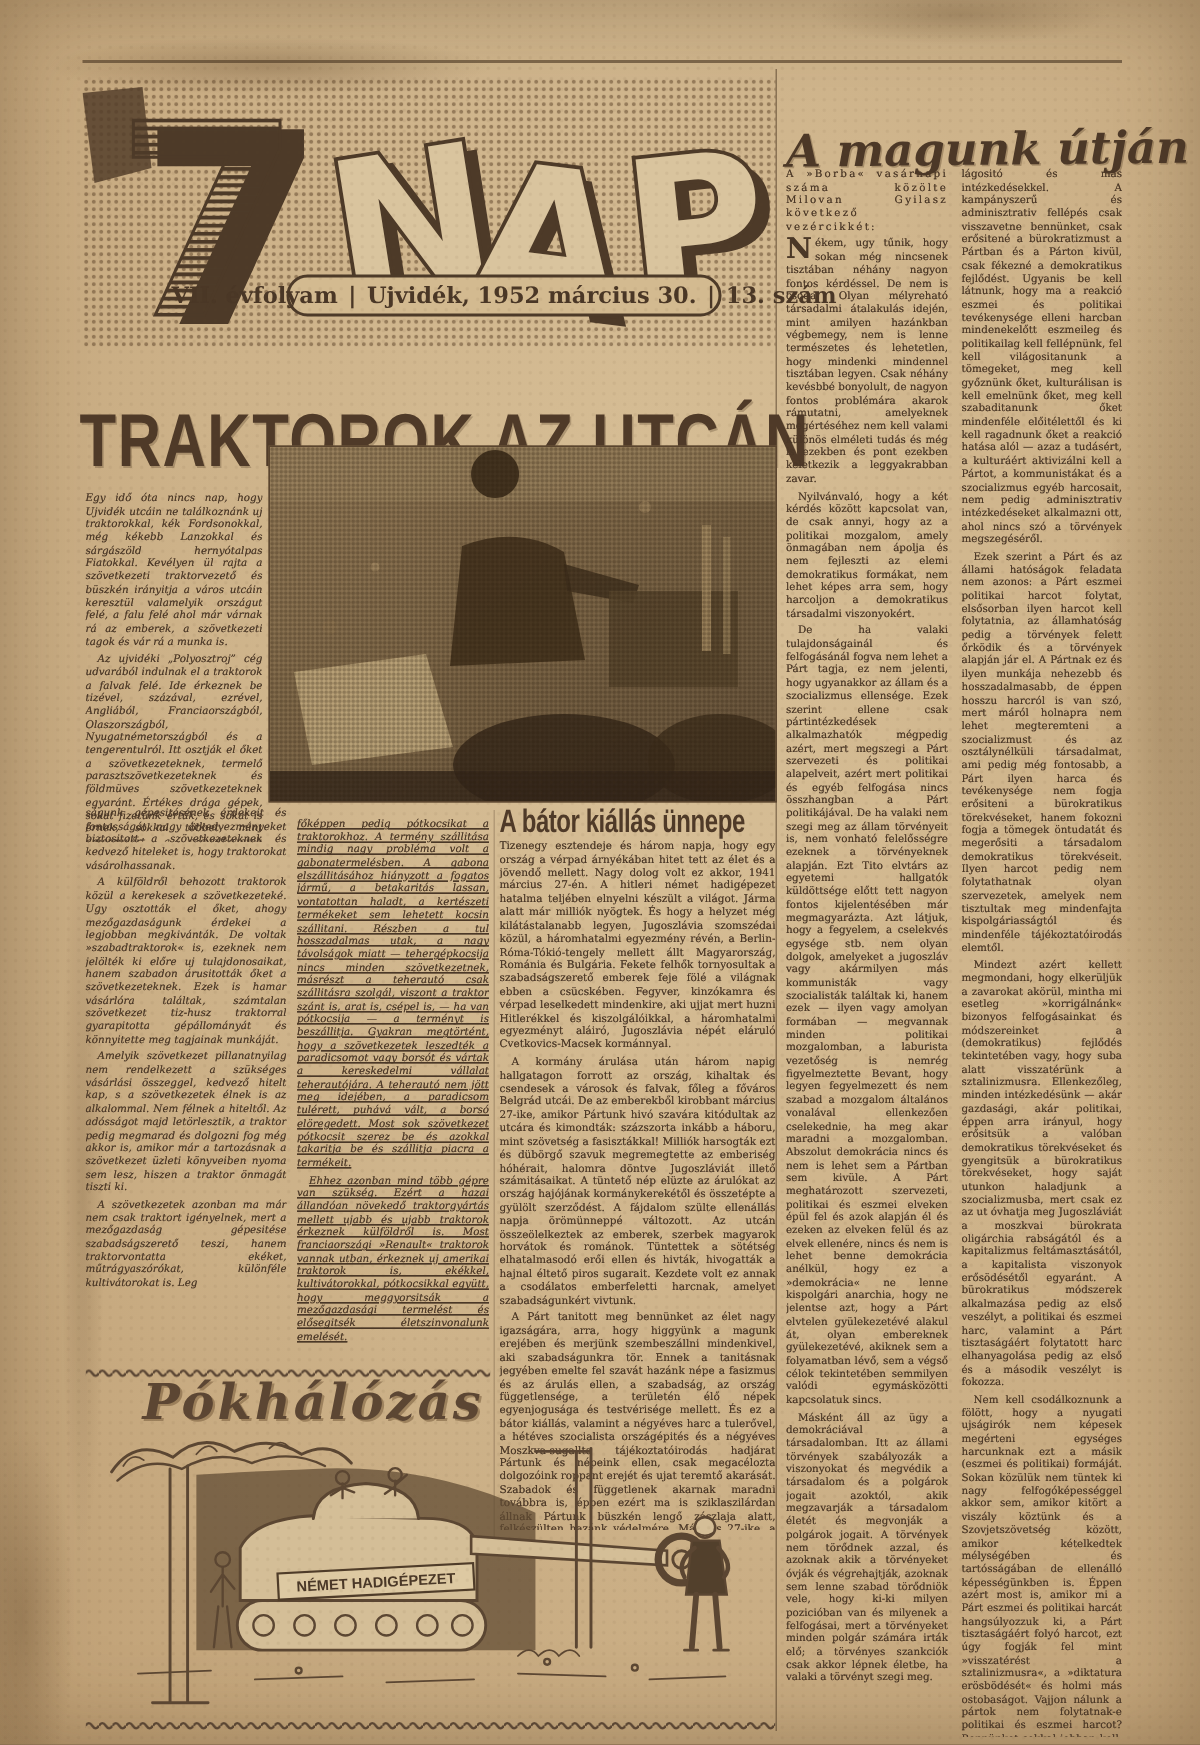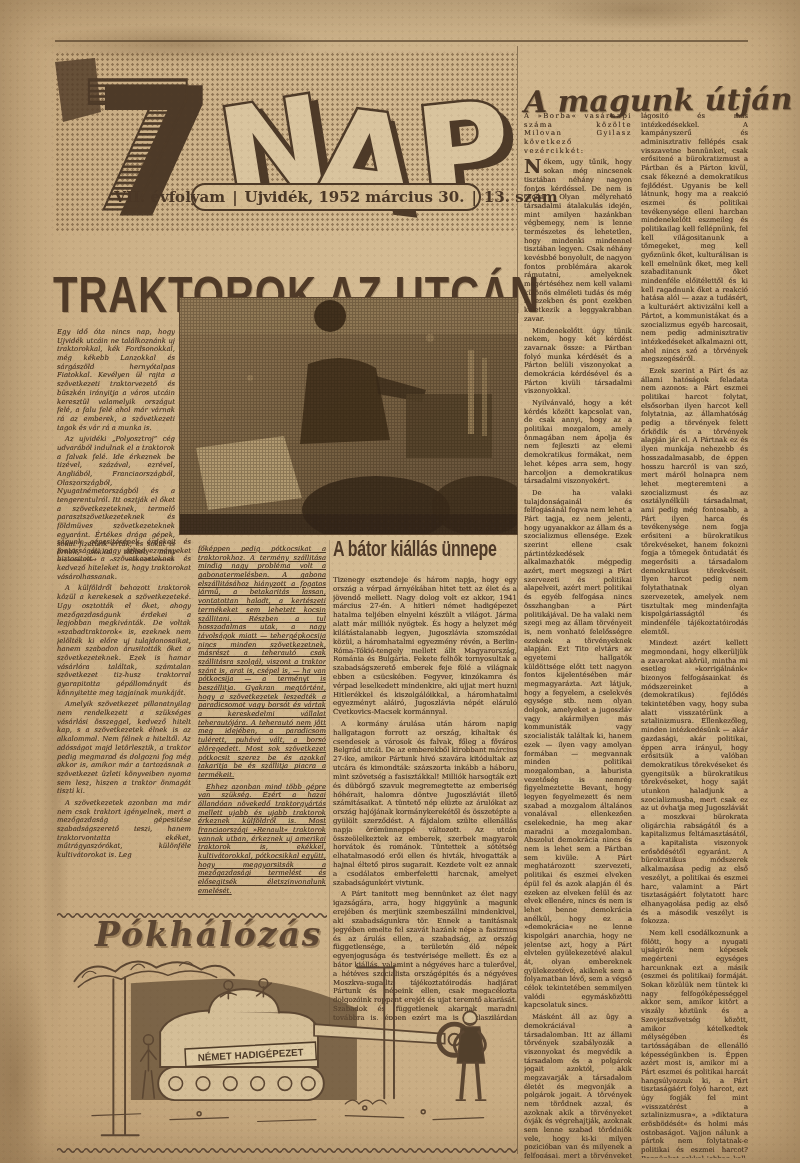--- a/index.html
+++ b/index.html
@@ -45,21 +45,21 @@
   .photo{position:absolute;left:179px;top:297px;width:337px;height:236px;border:1px solid #5a452f;overflow:hidden;background:#7a6446;}
   .photo::after{content:"";position:absolute;inset:0;
     background-image:radial-gradient(rgba(42,28,12,.30) 1px,rgba(0,0,0,0) 1.5px);background-size:3px 3px;}
   
   .art2{position:absolute;left:333px;top:537px;width:184px;height:500px;}
   .art2 h2{margin:0 0 5px;font-family:"Liberation Sans",sans-serif;font-weight:700;font-size:16px;
     letter-spacing:-.3px;color:#4f3a28;transform:scaleY(1.35);transform-origin:top left;white-space:nowrap;}
   .art2 .body{font-size:7px;line-height:1.26;text-align:justify;height:460px;overflow:hidden;
     text-shadow:0 0 .4px rgba(75,56,39,.7);}
   .art2 .body p{margin:0 0 3px;text-indent:8px;}
-  .art2 .body p.noind{text-indent:0;margin-top:16px;}
+  .art2 .body p.noind{text-indent:0;}
   
   .wavy{position:absolute;height:8px;}
   
   .cartoon-title{position:absolute;left:95px;top:915px;width:220px;text-align:center;
     font-family:"DejaVu Serif",serif;font-style:italic;font-weight:bold;font-size:33px;color:#5c4633;
     letter-spacing:2px;text-shadow:1.5px 1.5px 0 rgba(120,92,60,.55);}
   .cartoon{position:absolute;left:57px;top:952px;width:445px;height:190px;}
   
   .ed-title{position:absolute;left:524px;top:58px;width:226px;font-family:"DejaVu Serif",serif;
     font-style:italic;font-weight:bold;font-size:30px;color:#4c3827;transform:rotate(-.6deg);
@@ -257,21 +257,20 @@
         </defs>
       <rect width="460" height="8" fill="url(#wv2)"></rect>
     </svg>
   </div>
 
   <h2 class="ed-title">A magunk útján</h2>
 
   <div class="coltxt e-c1">
     <p class="noind spaced">A »Borba« vasárnapi száma közölte Milovan Gyilasz következő vezércikkét:</p>
     <p class="noind dropcap">Nékem, ugy tűnik, hogy sokan még nincsenek tisztában néhány nagyon fontos kérdéssel. De nem is csoda. Olyan mélyreható társadalmi átalakulás idején, mint amilyen hazánkban végbemegy, nem is lenne természetes és lehetetlen, hogy mindenki mindennel tisztában legyen. Csak néhány kevésbbé bonyolult, de nagyon fontos problémára akarok rámutatni, amelyeknek megértéséhez nem kell valami különös elméleti tudás és még is ezekben és pont ezekben keletkezik a leggyakrabban zavar.</p>
-    <p>Mindenekelőtt úgy tünik nekem, hogy két kérdést zavarnak össze: a Pártban folyó munka kérdését és a Párton belüli viszonyokat a demokrácia kérdésével és a Párton kivüli társadalmi viszonyokkal.</p>
     <p>Nyilvánvaló, hogy a két kérdés között kapcsolat van, de csak annyi, hogy az a politikai mozgalom, amely önmagában nem ápolja és nem fejleszti az elemi demokratikus formákat, nem lehet képes arra sem, hogy harcoljon a demokratikus társadalmi viszonyokért.</p>
     <p>De ha valaki tulajdonságainál és felfogásánál fogva nem lehet a Párt tagja, ez nem jelenti, hogy ugyanakkor az állam és a szocializmus ellensége. Ezek szerint ellene csak pártintézkedések alkalmazhatók mégpedig azért, mert megszegi a Párt szervezeti és politikai alapelveit, azért mert politikai és egyéb felfogása nincs összhangban a Párt politikájával. De ha valaki nem szegi meg az állam törvényeit is, nem vonható felelősségre ezeknek a törvényeknek alapján. Ezt Tito elvtárs az egyetemi hallgatók küldöttsége előtt tett nagyon fontos kijelentésében már megmagyarázta. Azt látjuk, hogy a fegyelem, a cselekvés egysége stb. nem olyan dolgok, amelyeket a jugoszláv vagy akármilyen más kommunisták vagy szocialisták találtak ki, hanem ezek — ilyen vagy amolyan formában — megvannak minden politikai mozgalomban, a laburista vezetőség is nemrég figyelmeztette Bevant, hogy legyen fegyelmezett és nem szabad a mozgalom általános vonalával ellenkezően cselekednie, ha meg akar maradni a mozgalomban. Abszolut demokrácia nincs és nem is lehet sem a Pártban sem kivüle. A Párt meghatározott szervezeti, politikai és eszmei elveken épül fel és azok alapján él és ezeken az elveken felül és az elvek ellenére, nincs és nem is lehet benne demokrácia anélkül, hogy ez a »demokrácia« ne lenne kispolgári anarchia, hogy ne jelentse azt, hogy a Párt elvtelen gyülekezetévé alakul át, olyan embereknek gyülekezetévé, akiknek sem a folyamatban lévő, sem a végső célok tekintetében semmilyen valódi egymásközötti kapcsolatuk sincs.</p>
     <p>Másként áll az ügy a demokráciával a társadalomban. Itt az állami törvények szabályozák a viszonyokat és megvédik a társadalom és a polgárok jogait azoktól, akik megzavarják a társadalom életét és megvonják a polgárok jogait. A törvények nem törődnek azzal, és azoknak akik a törvényeket óvják és végrehajtják, azoknak sem lenne szabad törődniök vele, hogy ki-ki milyen pozicióban van és milyenek a felfogásai, mert a törvényeket minden polgár számára irták elő; a törvényes szankciók csak akkor lépnek életbe, ha valaki a törvényt szegi meg.</p>
 
   </div>
 
   <div class="coltxt e-c2">
     <p class="noind">lágositó és más intézkedésekkel. A kampányszerű és adminisztrativ fellépés csak visszavetne bennünket, csak erősitené a bürokratizmust a Pártban és a Párton kivül, csak fékezné a demokratikus fejlődést. Ugyanis be kell látnunk, hogy ma a reakció eszmei és politikai tevékenysége elleni harcban mindenekelőtt eszmeileg és politikailag kell fellépnünk, fel kell világositanunk a tömegeket, meg kell győznünk őket, kulturálisan is kell emelnünk őket, meg kell szabaditanunk őket mindenféle előitélettől és ki kell ragadnunk őket a reakció hatása alól — azaz a tudásért, a kulturáért aktivizálni kell a Pártot, a kommunistákat és a szocializmus egyéb harcosait, nem pedig adminisztrativ intézkedéseket alkalmazni ott, ahol nincs szó a törvények megszegéséről.</p>
     <p>Ezek szerint a Párt és az állami hatóságok feladata nem azonos: a Párt eszmei politikai harcot folytat, elsősorban ilyen harcot kell folytatnia, az államhatóság pedig a törvények felett őrködik és a törvények alapján jár el. A Pártnak ez és ilyen munkája nehezebb és hosszadalmasabb, de éppen hosszu harcról is van szó, mert máról holnapra nem lehet megteremteni a szocializmust és az osztálynélküli társadalmat, ami pedig még fontosabb, a Párt ilyen harca és tevékenysége nem fogja erősiteni a bürokratikus törekvéseket, hanem fokozni fogja a tömegek öntudatát és megerősiti a társadalom demokratikus törekvéseit. Ilyen harcot pedig nem folytathatnak olyan szervezetek, amelyek nem tisztultak meg mindenfajta kispolgáriasságtól és mindenféle tájékoztatóirodás elemtől.</p>
     <p>Mindezt azért kellett megmondani, hogy elkerüljük a zavarokat akörül, mintha mi esetleg »korrigálnánk« bizonyos felfogásainkat és módszereinket a (demokratikus) fejlődés tekintetében vagy, hogy suba alatt visszatérünk a sztalinizmusra. Ellenkezőleg, minden intézkedésünk — akár gazdasági, akár politikai, éppen arra irányul, hogy erősitsük a valóban demokratikus törekvéseket és gyengitsük a bürokratikus törekvéseket, hogy saját utunkon haladjunk a szocializmusba, mert csak ez az ut óvhatja meg Jugoszláviát a moszkvai bürokrata oligárchia rabságától és a kapitalizmus feltámasztásától, a kapitalista viszonyok erősödésétől egyaránt. A bürokratikus módszerek alkalmazása pedig az első veszélyt, a politikai és eszmei harc, valamint a Párt tisztaságáért folytatott harc elhanyagolása pedig az első és a második veszélyt is fokozza.</p>

